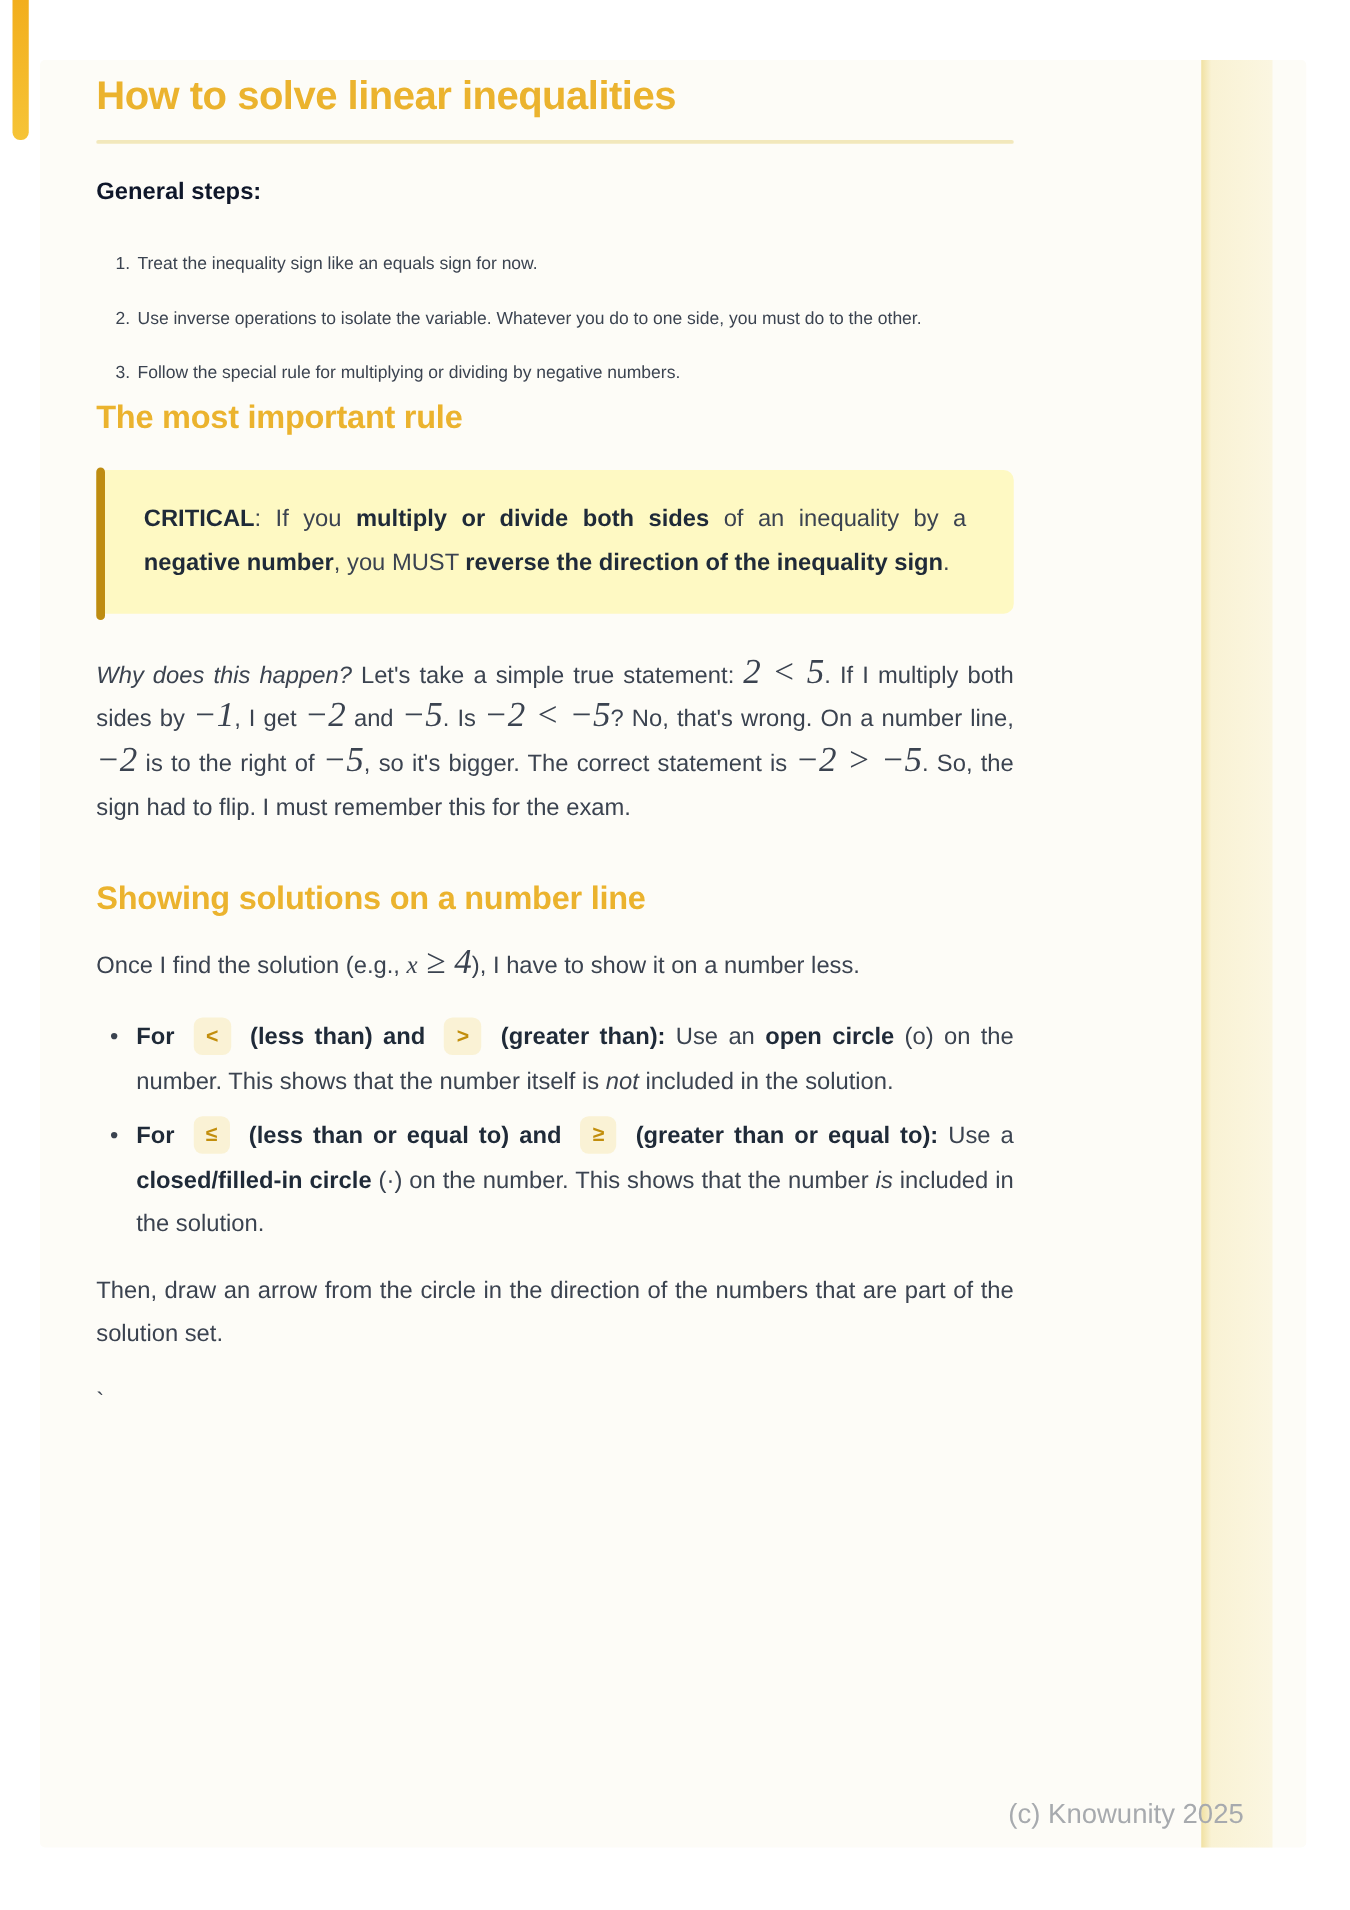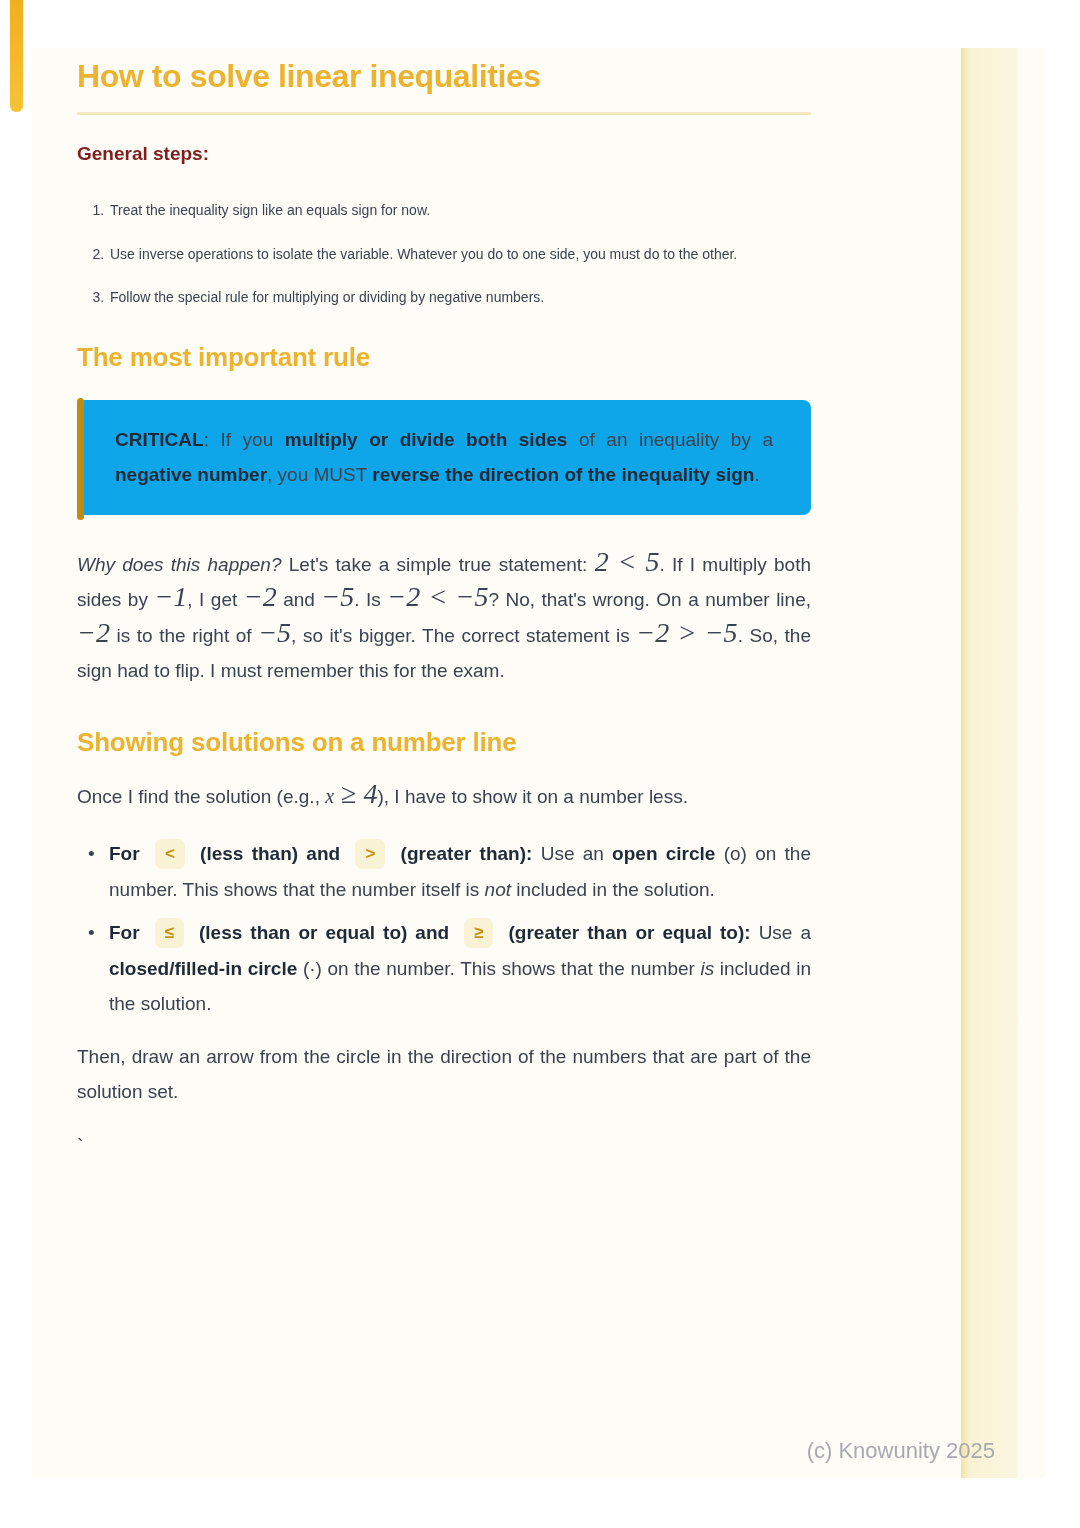--- a/index.html
+++ b/index.html
@@ -18,32 +18,32 @@
     background:linear-gradient(90deg,#F1E1A2 0px,#F9F2D4 8px,#FBF6E1 100%); }
 
   .content { position:absolute; left:45px; top:0; width:734px; color:#3B4350; }
 
   h1.title { font-size:32px; line-height:40px; font-weight:bold; color:#EBB32E;
     letter-spacing:-0.4px; margin-top:8px; }
   .title-underline { height:3px; background:#F2E8BC; margin-top:16px; border-radius:2px; }
 
   .body-text { font-size:19px; line-height:35.5px; text-align:justify; }
   p.intro { margin-top:29px; }
-  p.steps-label { margin-top:21px; font-weight:bold; color:#7f1d1d; font-size:19px; line-height:35px; }
+  p.steps-label { margin-top:21px; font-weight:bold; color:#0f172a; font-size:19px; line-height:35px; }
 
   ol.steps { margin-top:22px; padding-left:31px; }
   ol.steps li { font-size:14px; line-height:35.5px; text-align:justify; padding-left:2px; }
   ol.steps li + li { margin-top:8px; }
 
   h2.section { font-size:26px; line-height:34px; font-weight:bold; color:#EBB32E;
     letter-spacing:-0.2px; }
-  h2.rule-heading { margin-top:24px; }
+  h2.rule-heading { }
   h2.numberline-heading { margin-top:36px; }
 
-  .callout { position:relative; margin-top:26px; background:#0ea5e9; border-radius:8px;
+  .callout { position:relative; margin-top:26px; background:#fef9c3; border-radius:8px;
     padding:22px 38px 22px 38px; }
   .callout-bar { position:absolute; left:0; top:-2px; bottom:-5px; width:7px;
     background:#BE8C10; border-radius:4px; }
   .callout-text { font-size:19px; line-height:35.5px; text-align:justify; }
 
   p.why { margin-top:32px; }
   p.once { margin-top:20px; }
 
   ul.circles { margin-top:22px; padding-left:32px; list-style:none; }
   ul.circles li { position:relative; font-size:19px; line-height:35.5px; text-align:justify; }

